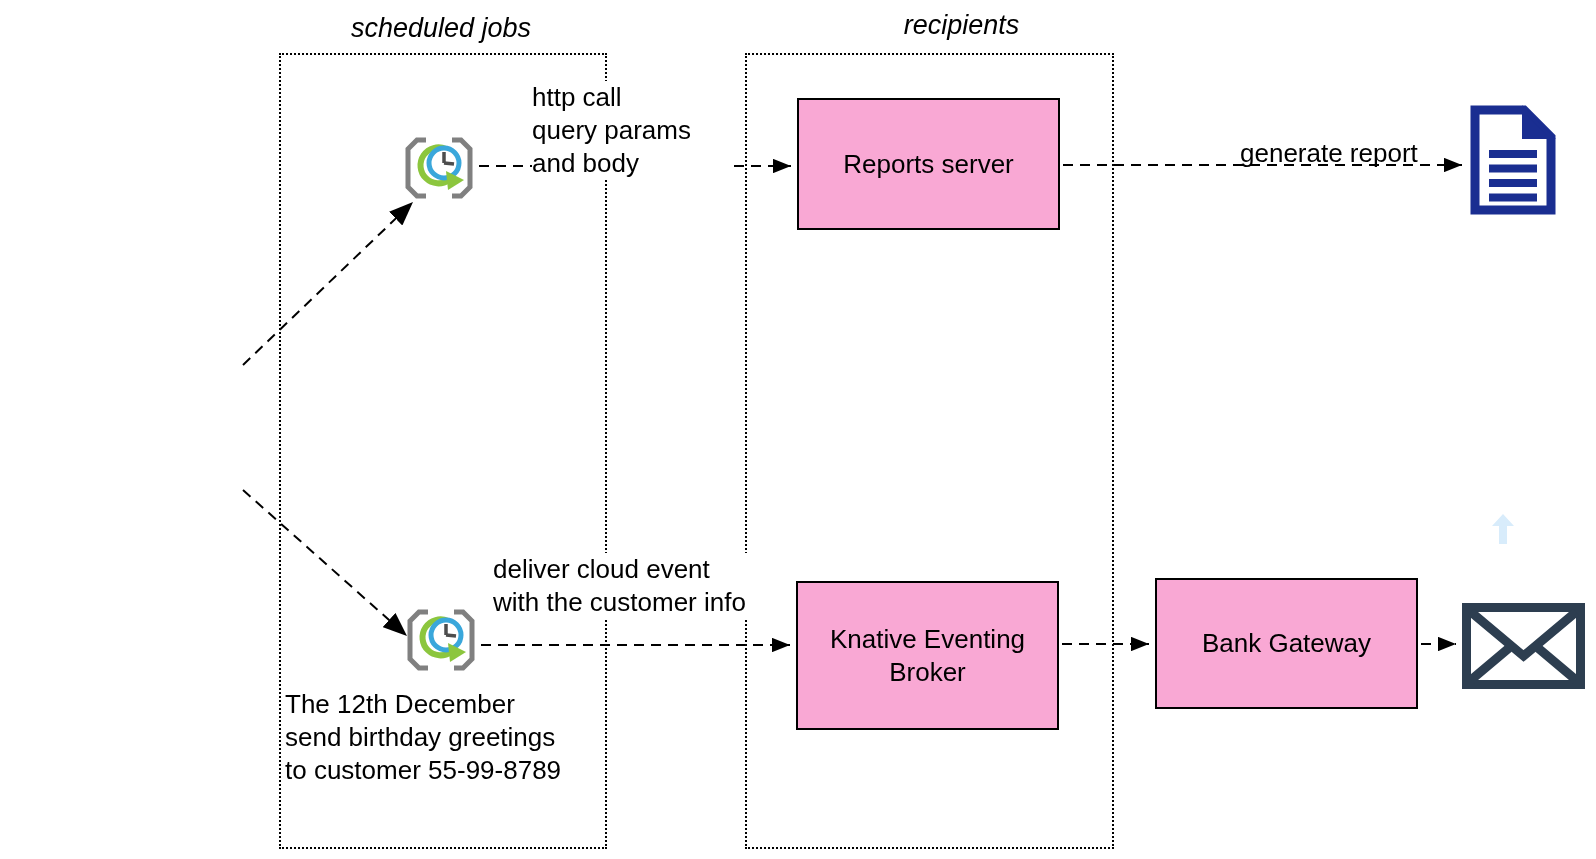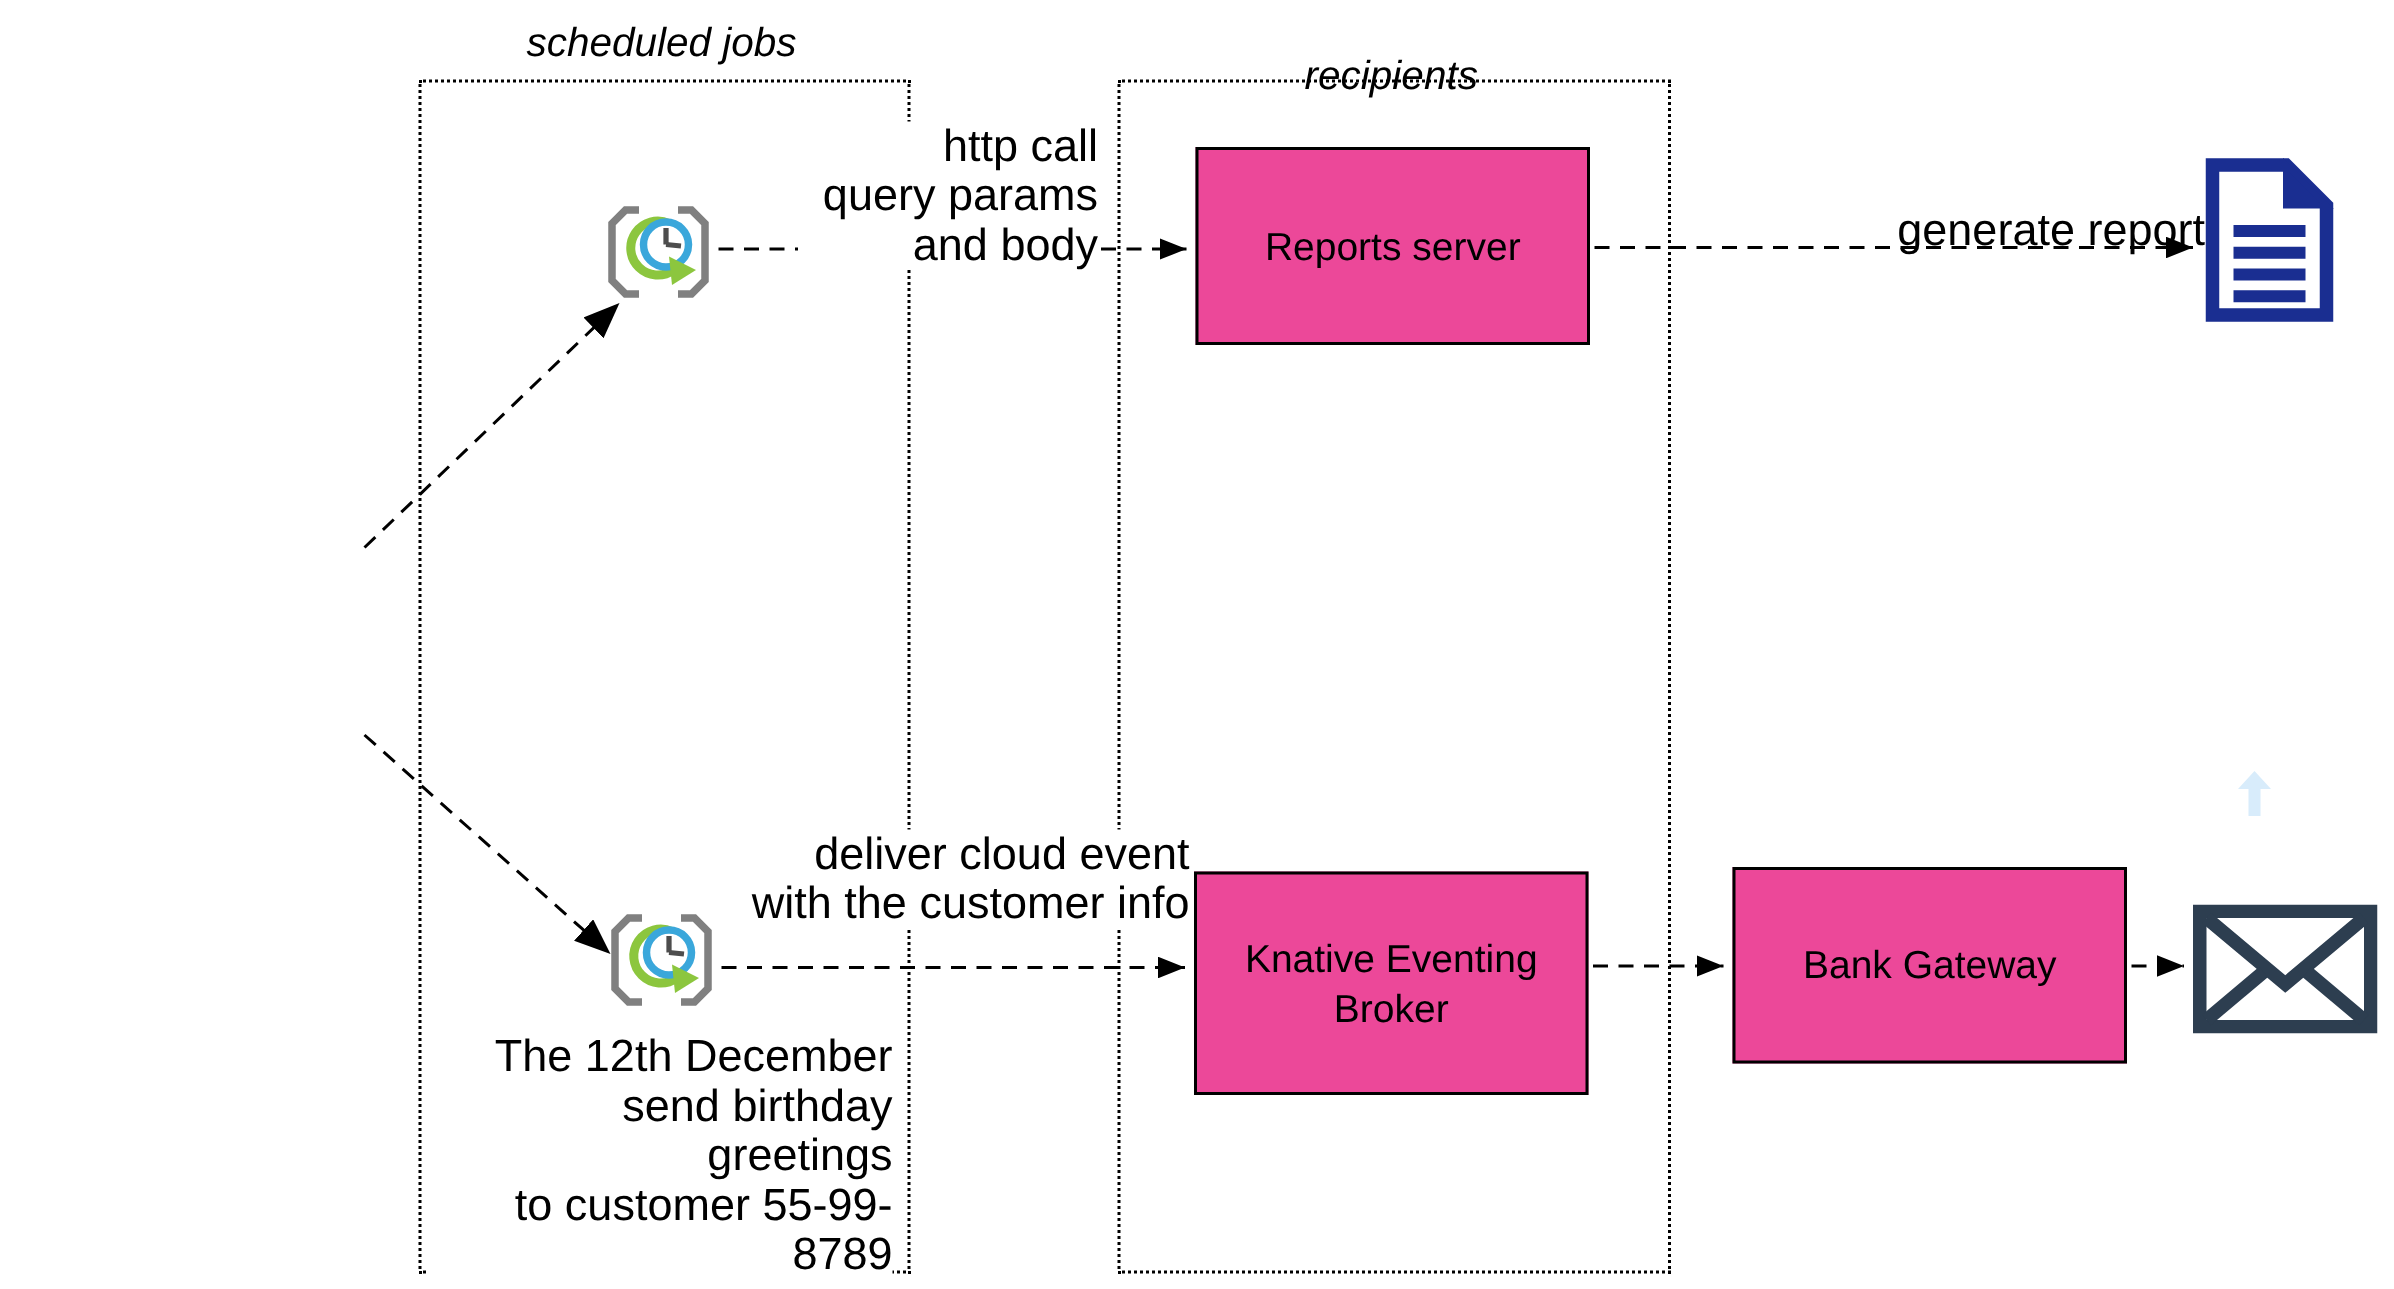--- a/index.html
+++ b/index.html
@@ -9,26 +9,26 @@
   }
   .layer{position:absolute;left:0;top:0;z-index:1;}
   .group{
     position:absolute;border:2px dotted #000;background:transparent;z-index:0;
   }
   .group-label{
     position:absolute;text-align:center;font-size:27px;line-height:30px;z-index:2;font-style:italic;
   }
   .node{
     position:absolute;display:flex;align-items:center;justify-content:center;
-    text-align:center;background:#ec4899;border:2px solid #000;font-size:26px;
+    text-align:center;background:#f9a8d4;border:2px solid #000;font-size:26px;
     line-height:33px;z-index:2;padding:0 10px;box-sizing:border-box;
   }
   .node.rounded{border-radius:20px;}
   .ann{
-    position:absolute;text-align:right;font-size:30px;line-height:33px;
+    position:absolute;text-align:left;font-size:26px;line-height:33px;
     white-space:pre-line;background:#fff;z-index:2;
   }
   .ann.nobg{background:transparent;}
   .icon{position:absolute;z-index:3;}
 </style>
 </head>
 <body>
 
 <div class="canvas">
 
@@ -49,21 +49,21 @@
       <line x1="481" y1="645" x2="790" y2="645" marker-end="url(#arrow)"></line>
       <line x1="1062" y1="644" x2="1149" y2="644" marker-end="url(#arrow)"></line>
       <line x1="1421" y1="644" x2="1456" y2="644" marker-end="url(#arrow)"></line>
     </g>
   </svg>
 
   <div class="group" style="left:279px;top:53px;width:324px;height:792px;"></div>
   <div class="group" style="left:745px;top:53px;width:365px;height:792px;"></div>
 
   <div class="group-label" style="left:279px;top:13px;width:324px;">scheduled jobs</div>
-  <div class="group-label" style="left:745px;top:10px;width:365px;margin-top:25px;">recipients</div>
+  <div class="group-label" style="left:779px;top:10px;width:365px;">recipients</div>
 
   <div class="node" style="left:797px;top:98px;width:263px;height:132px;">Reports server</div>
   <div class="node" style="left:796px;top:581px;width:263px;height:149px;">Knative Eventing Broker</div>
   <div class="node" style="left:1155px;top:578px;width:263px;height:131px;">Bank Gateway</div>
 
   <div class="ann" style="left:285px;top:688px;width:310px;">The 12th December
 send birthday greetings
 to customer 55-99-8789</div>
   <div class="ann" style="left:532px;top:81px;width:200px;">http call
 query params

